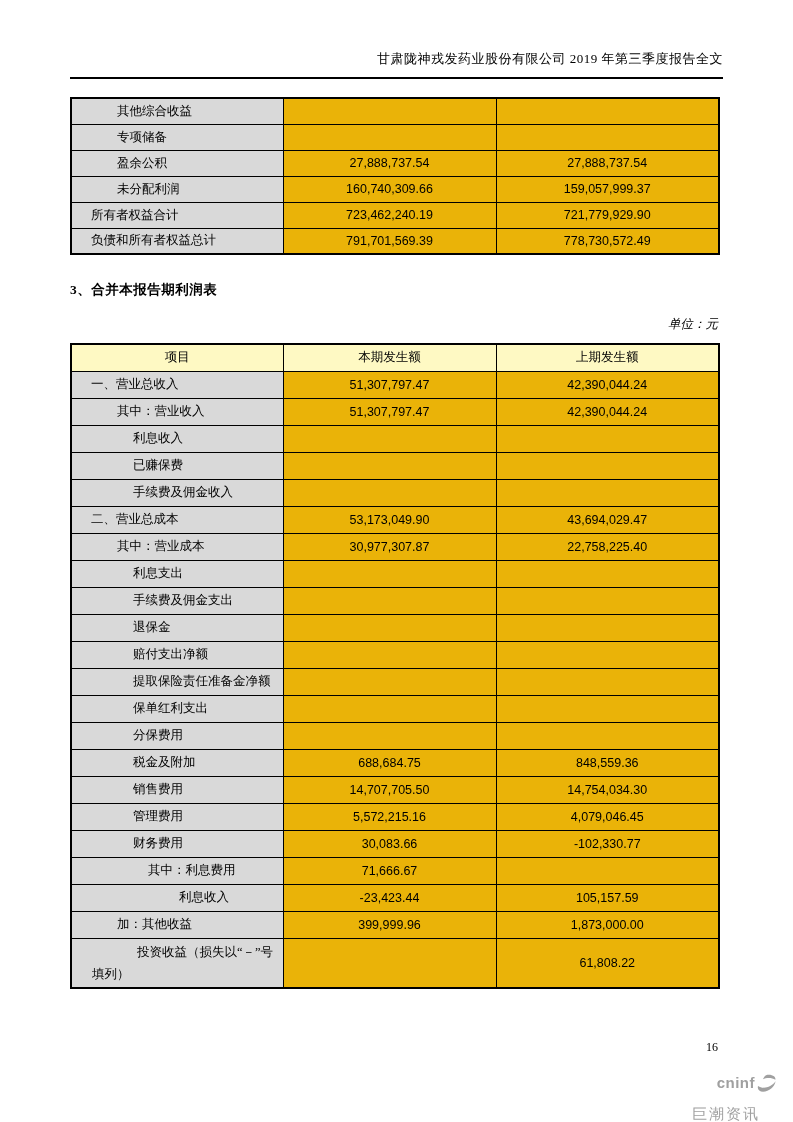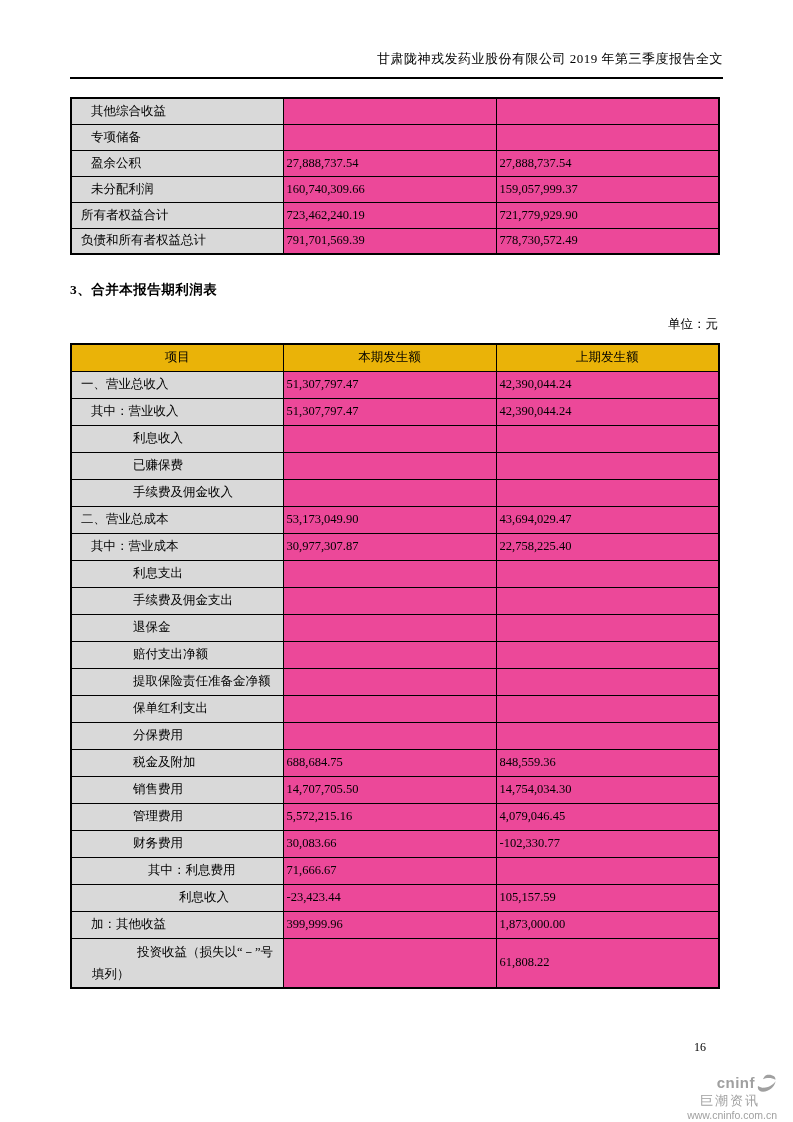--- a/index.html
+++ b/index.html
@@ -40,35 +40,35 @@
     font-size: 12.5px;
     vertical-align: middle;
     padding: 2px 3px;
     overflow: hidden;
   }
   #equity-table { top: 97px; }
   #income-table { top: 343px; }
   #equity-table tr { height: 26px; }
   #income-table tr { height: 27px; }
   table.fin th {
-    background: #eab308;
+    background: #fef9c3;
     font-weight: normal;
     text-align: center;
   }
   td.label {
     background: #d9d9d9;
     text-align: left;
   }
   td.num {
-    background: #ec4899;
-    text-align: left;
-    font-family: Liberation Serif, serif;
-  }
-  td.label.ind-0 { padding-left: 9px; }
-  td.label.ind-1 { padding-left: 19px; }
+    background: #eab308;
+    text-align: center;
+    font-family: Liberation Sans, sans-serif;
+  }
+  td.label.ind-0 { padding-left: 19px; }
+  td.label.ind-1 { padding-left: 45px; }
   td.label.ind-2 { padding-left: 61px; }
   td.label.ind-3 { padding-left: 76px; }
   td.label.ind-4 { padding-left: 107px; }
   td.label.wrap {
     padding-left: 20px;
     text-indent: 45px;
     line-height: 22px;
   }
   td.label.wrap { white-space: normal; }
   .section-title {
@@ -79,24 +79,25 @@
     font-weight: bold;
     letter-spacing: 0.5px;
   }
   .unit-label {
     position: absolute;
     left: 70px;
     top: 316px;
     width: 648px;
     text-align: right;
     font-size: 12.5px;
+    font-style: italic;
   }
   .page-number {
     position: absolute;
-    left: 58px;
+    left: 70px;
     top: 1040px;
     width: 648px;
     text-align: right;
     font-size: 12px;
   }
   .footer-logo {
     position: absolute;
     right: 16px;
     top: 1074px;
     text-align: right;
@@ -110,24 +111,24 @@
   }
   .logo-wordmark {
     font-family: "Liberation Sans", "DejaVu Sans", sans-serif;
     font-weight: bold;
     font-size: 15px;
     color: #a0a0a0;
     letter-spacing: 0.5px;
   }
   .logo-caption {
     font-family: Liberation Serif, serif;
-    font-size: 13px;
+    font-size: 15px;
     color: #a0a0a0;
     letter-spacing: 2px;
-    margin-top: 1px;
+    margin-top: 13px;
     margin-right: 17px;
   }
   .logo-url {
     font-family: "Liberation Sans", "DejaVu Sans", sans-serif;
     font-size: 10.5px;
     color: #a0a0a0;
     margin-top: 2px;
   }
 </style>
 </head>

